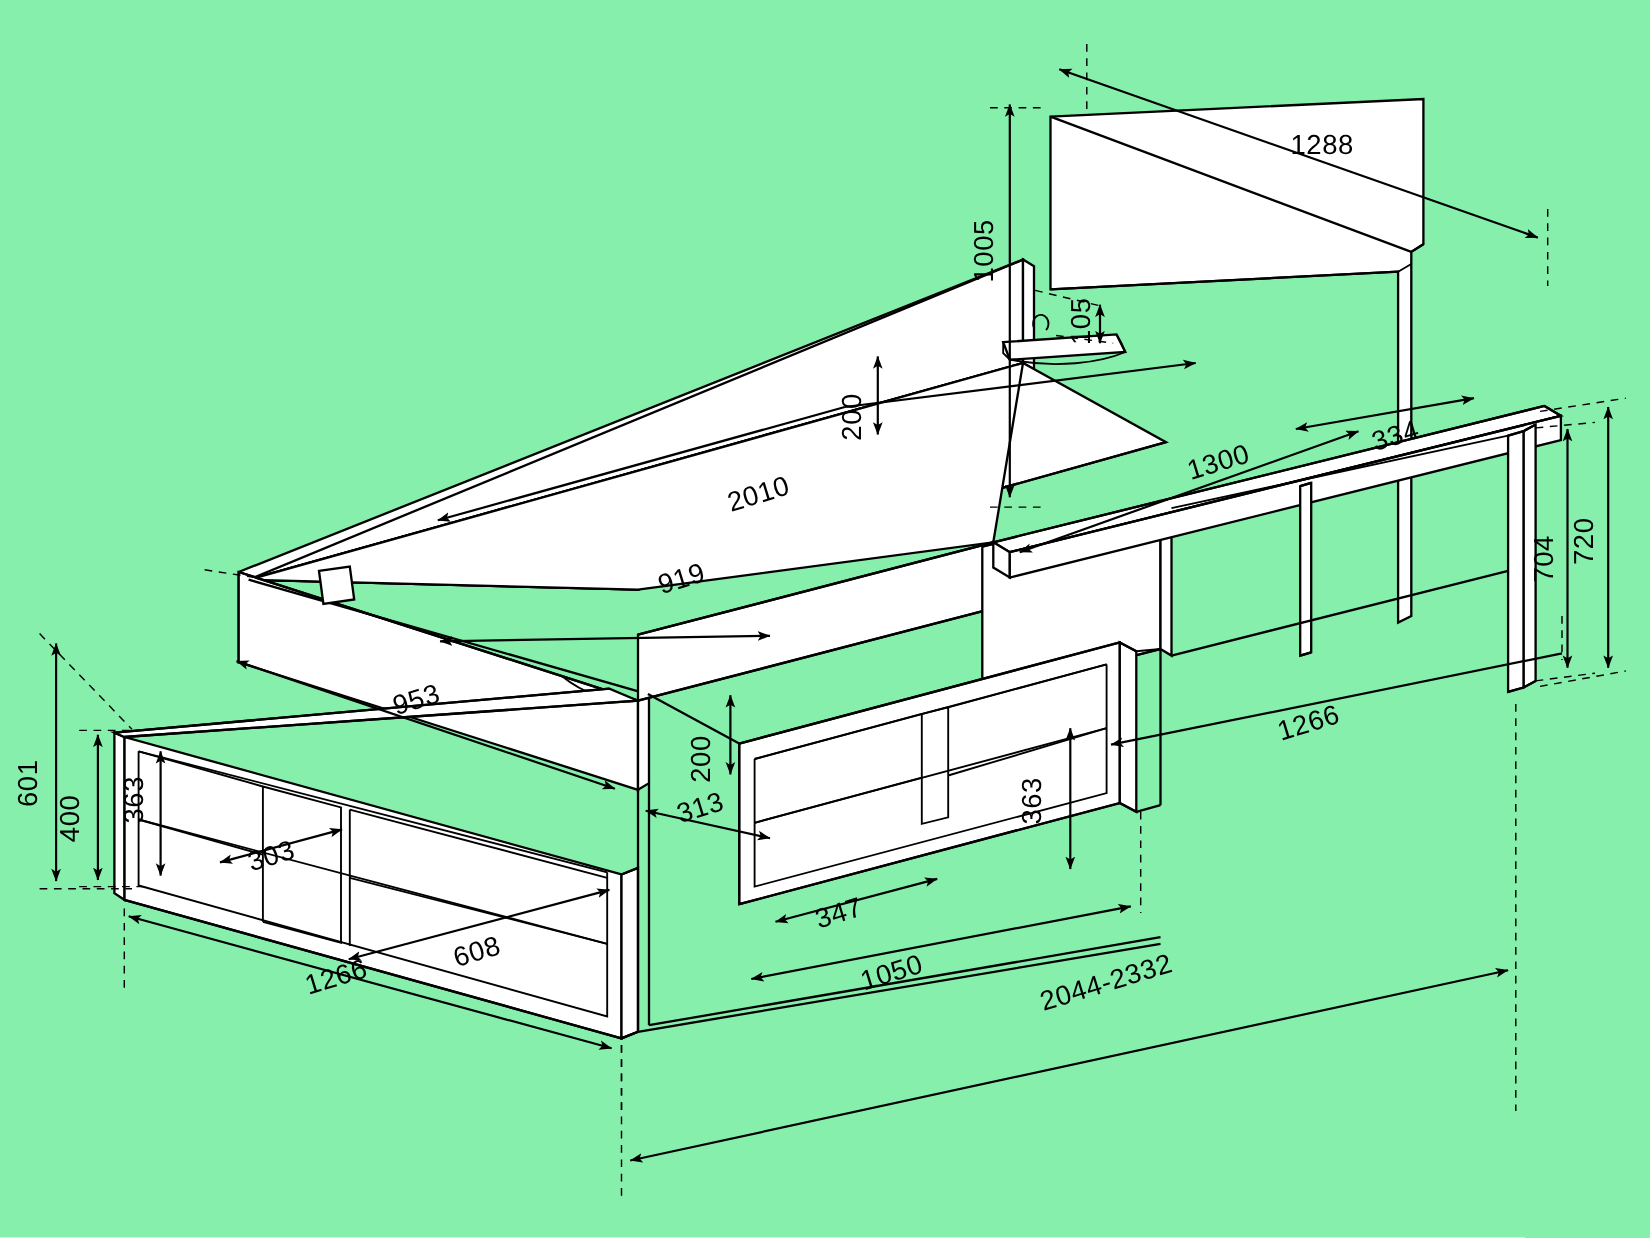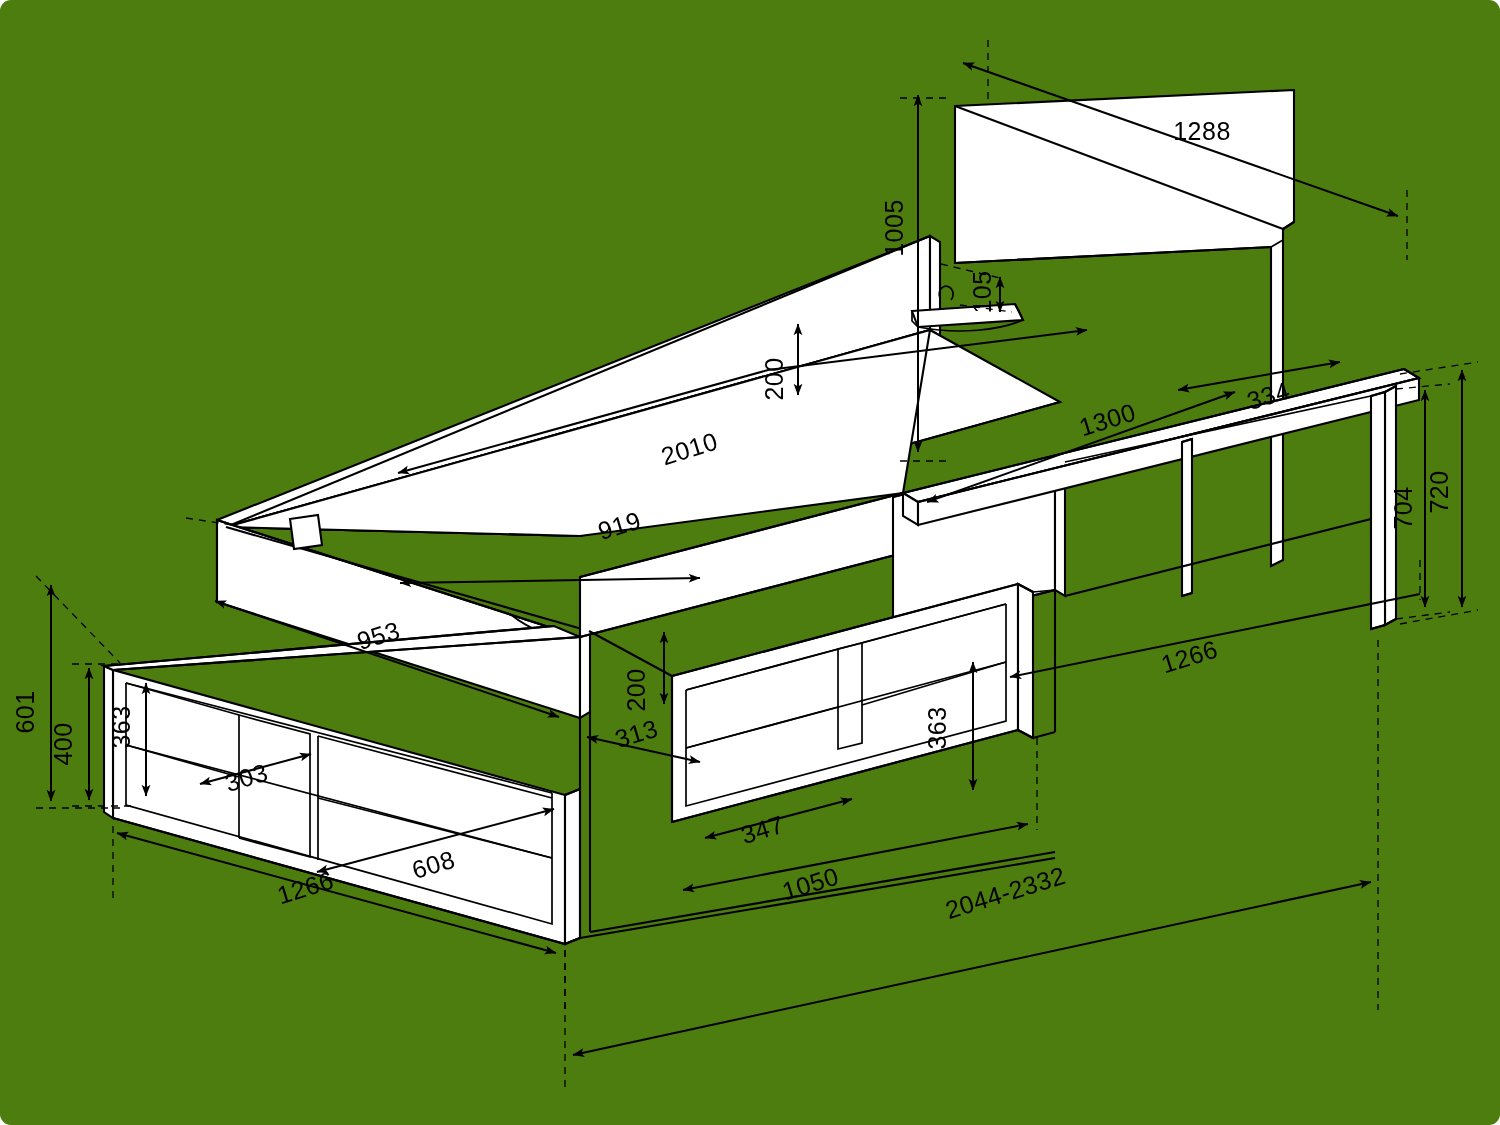--- a/index.html
+++ b/index.html
@@ -11,22 +11,21 @@
   body {
     width: 1500px;
     height: 1125px;
     font-family: "Liberation Sans", sans-serif;
     overflow: hidden;
   }
   #drawing-root {
     position: relative;
     width: 1500px;
     height: 1125px;
-    background: #4d7c0f;
-    border-radius: 11px;
+    background: #86efac;
   }
   svg#iso {
     display: block;
     width: 1500px;
     height: 1125px;
   }
   .obj      { fill: #ffffff; stroke: #000000; stroke-width: 2.1; stroke-linejoin: miter; stroke-linecap: butt; }
   .obj-thin { fill: none;    stroke: #000000; stroke-width: 1.7; }
   .edge     { fill: none;    stroke: #000000; stroke-width: 2.1; stroke-linecap: butt; }
   .dimline  { fill: none;    stroke: #000000; stroke-width: 2.0; }

